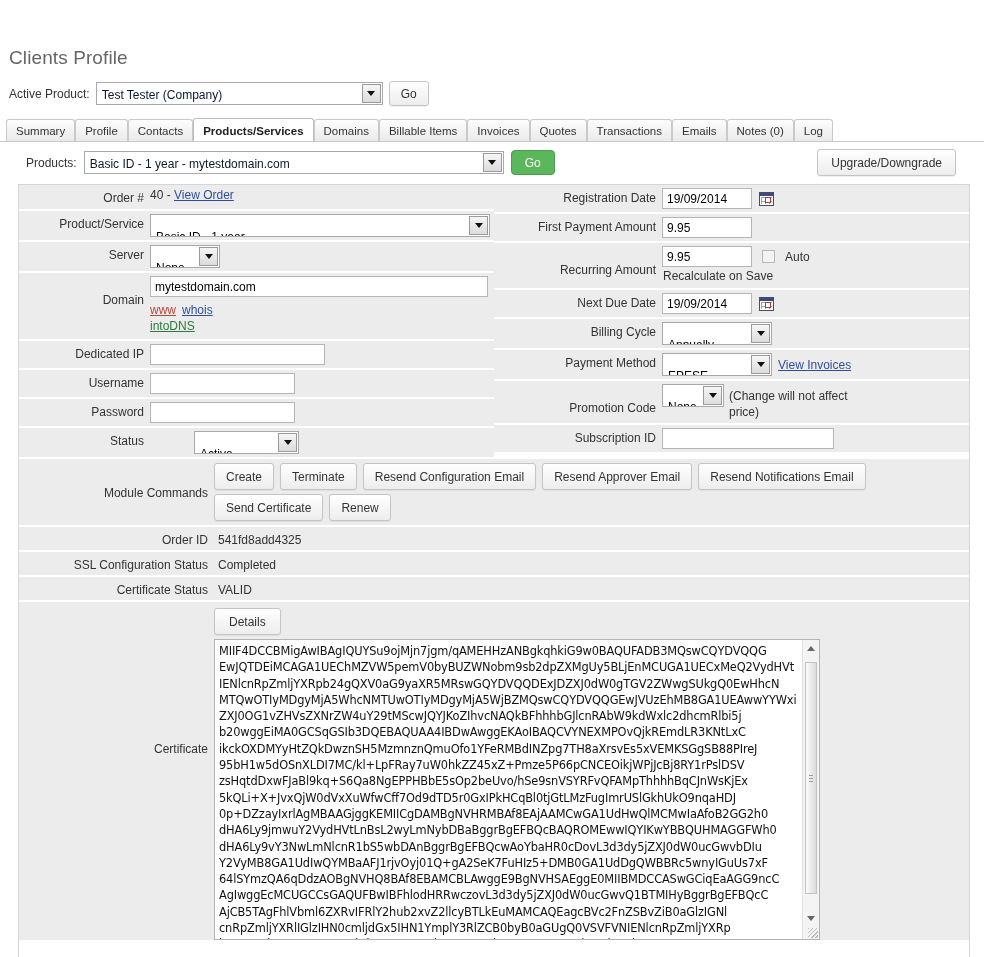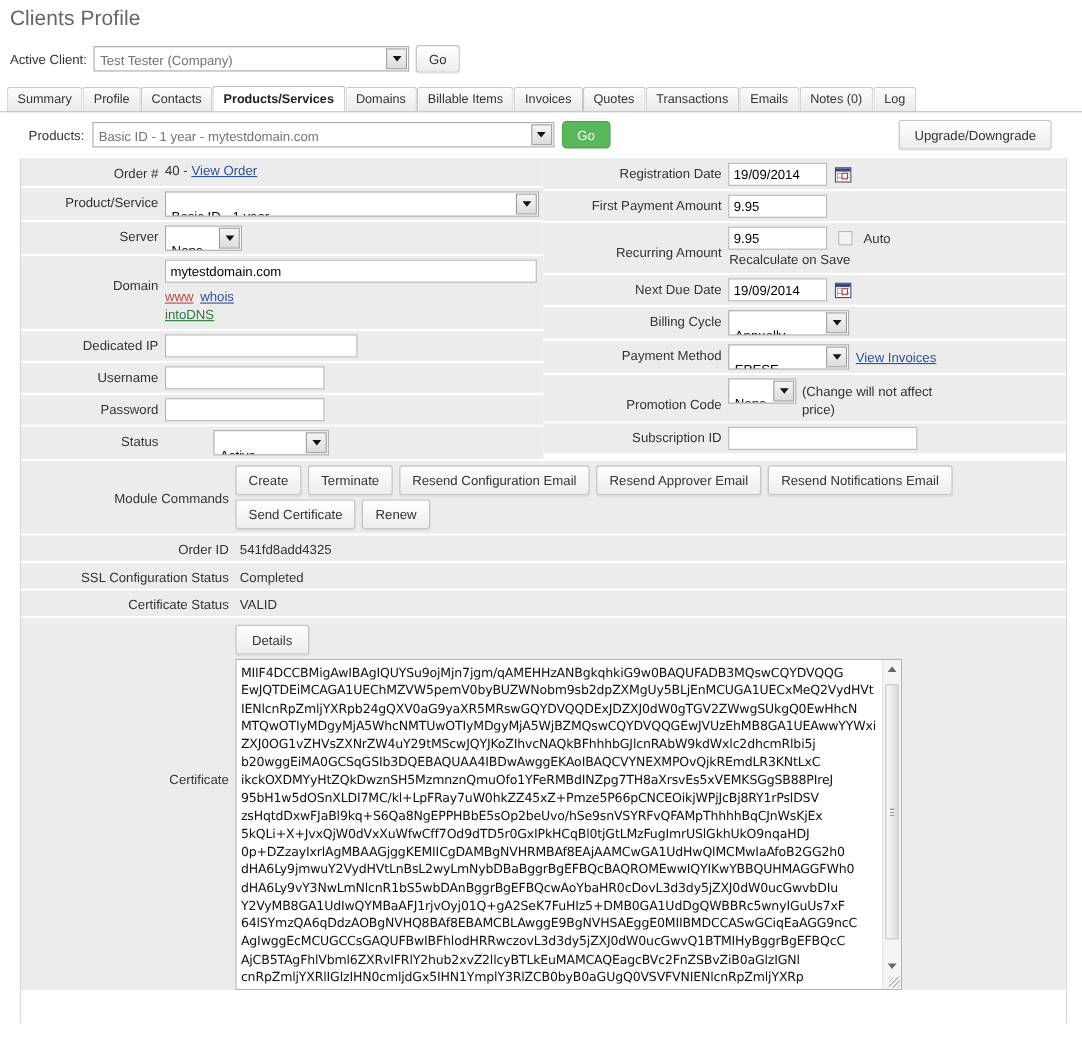--- a/index.html
+++ b/index.html
@@ -14,20 +14,21 @@
   }
   .page { position: relative; width: 984px; height: 957px; }
 
   
   .page-title {
     font-size: 19px;
     color: #666666;
     font-weight: normal;
     padding: 7px 0 0 9px;
     letter-spacing: 0.1px;
+    margin-top: 40px;
   }
 
   
   .client-bar {
     display: flex;
     align-items: center;
     padding: 12px 0 0 9px;
     gap: 6px;
   }
   .client-bar .lbl { font-size: 12px; color: #333; }
@@ -36,21 +37,21 @@
     display: inline-block;
     height: 23px;
     border: 1px solid #a9a9a9;
     background: #fff;
     overflow: hidden;
   }
   .sel-wrap .txt {
     display: block;
     padding: 3px 26px 0 5px;
     font-size: 12px;
-    color: #737373;
+    color: #0f172a;
     white-space: nowrap;
     line-height: 18px;
   }
   .sel-arrow {
     position: absolute;
     top: 1px; right: 1px;
     width: 19px; height: 19px;
     background: linear-gradient(#f6f6f6, #dcdcdc);
     border: 1px solid #9a9a9a;
     display: flex; align-items: center; justify-content: center;
@@ -365,21 +366,21 @@
   }
 </style>
 </head>
 <body>
 
 <div class="page">
 
   <div class="page-title">Clients Profile</div>
 
   <div class="client-bar">
-    <span class="lbl">Active Client:</span>
+    <span class="lbl">Active Product:</span>
     <div class="sel-wrap" style="width:287px;">
       <span class="txt">Test Tester (Company)</span>
       <span class="sel-arrow">
           <i></i>
         </span>
     </div>
     <div class="btn">Go</div>
   </div>
 
   <div class="tabs">

